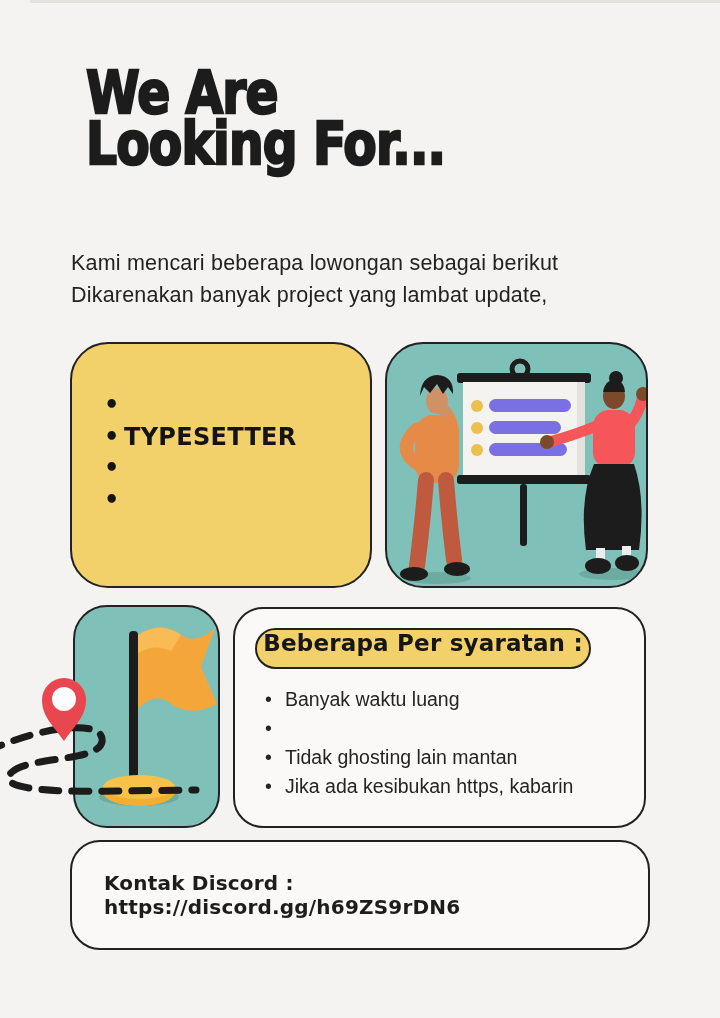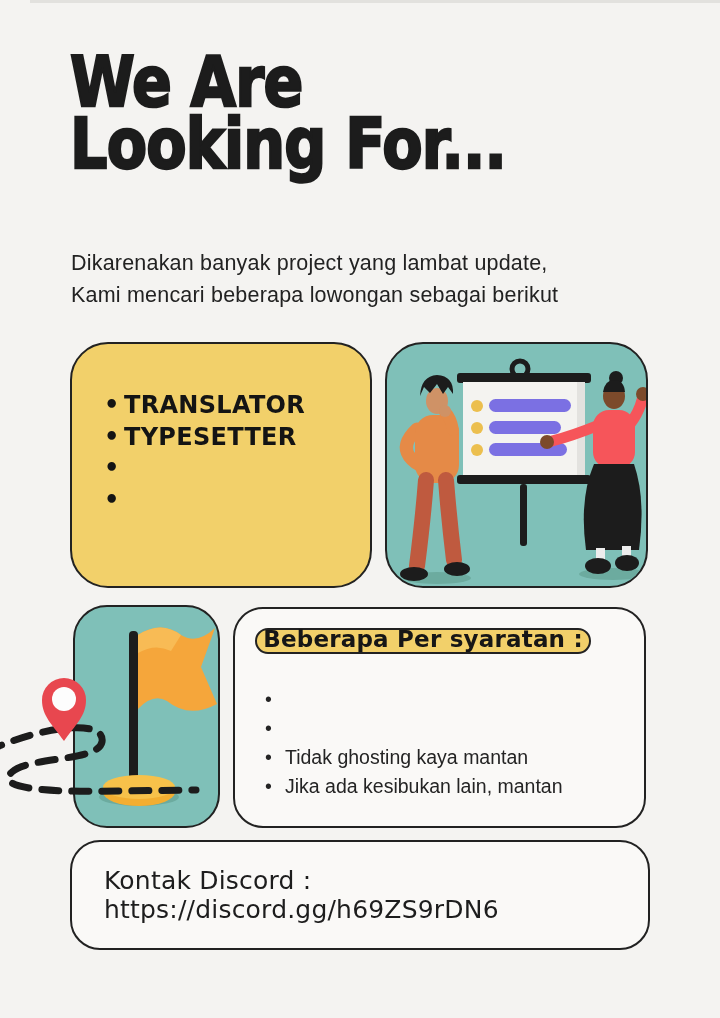--- a/index.html
+++ b/index.html
@@ -1,23 +1,23 @@
 <!DOCTYPE html>
 <html style="--background: #f4f3f1; --ink: #1c1c1c; --box-border: #222222; --panel-bg: #faf9f7; --accent-yellow: #f2d06a; --teal: #7fc0b8; --teal-shadow: #6cab9f; --purple: #7b70e3; --dot-yellow: #ecbf4e; --screen-white: #f4f3f0; --coral: #f6555a; --skin-light: #cf9266; --skin-dark: #7c4a2b; --orange: #e58a47; --rust: #bf5a3f; --flag-orange: #f5a63b; --flag-base: #f3ae31; --pin-red: #e8474f;"><head>
 <meta charset="utf-8">
 <style>
   html,body{margin:0;padding:0;}
   body{width:720px;height:1018px;font-family:"Liberation Sans",sans-serif;}
   .poster{position:relative;width:720px;height:1018px;background:var(--background);overflow:hidden;}
   .top-line{position:absolute;top:0;left:30px;right:0;height:3px;background:#e2e1de;}
 
   
-  .title{position:absolute;left:70px;top:52px;margin:0;color:var(--ink);
+  .title{position:absolute;left:70px;top:52px;margin:16px;color:var(--ink);
          font-family:"DejaVu Sans","Liberation Sans",sans-serif;font-weight:800;
-         font-size:70px;line-height:88%;letter-spacing:-1px;}
+         font-size:58px;line-height:88%;letter-spacing:-1px;}
   .title span{display:block;transform:scaleX(.84);transform-origin:left;
               -webkit-text-stroke:2.5px currentColor;}
 
   
   .subtitle{position:absolute;left:71px;top:247px;margin:0;font-size:21.5px;
             line-height:32px;color:#222;font-weight:500;letter-spacing:.2px;}
   .subtitle span{display:block;}
 
   
   .box{position:absolute;border:2px solid var(--box-border);box-sizing:border-box;}
@@ -25,33 +25,33 @@
              background:var(--accent-yellow);padding:46px 0 0 32px;}
   .role-row{display:flex;font-family:"DejaVu Sans","Liberation Sans",sans-serif;
             font-weight:bold;font-size:24px;line-height:31.5px;color:#141414;letter-spacing:.3px;}
   .role-bullet{width:20px;flex:0 0 20px;}
   .present-box{left:385px;top:342px;width:263px;height:246px;border-radius:38px;
                background:var(--teal);overflow:hidden;}
   .flag-box{left:73px;top:605px;width:147px;height:223px;border-radius:34px;
             background:var(--teal);overflow:hidden;}
   .req-box{left:233px;top:607px;width:413px;height:221px;border-radius:30px;
            background:var(--panel-bg);}
-  .req-pill{position:absolute;left:20px;top:19px;width:336px;height:26px;border-radius:22px;
+  .req-pill{position:absolute;left:20px;top:19px;width:336px;height:41px;border-radius:22px;
             background:var(--accent-yellow);border:2px solid var(--box-border);box-sizing:border-box;
-            display:flex;align-items:flex-end;justify-content:center;
+            display:flex;align-items:flex-start;justify-content:center;
             font-family:"DejaVu Sans","Liberation Sans",sans-serif;font-weight:bold;
             font-size:23px;color:#161616;letter-spacing:.2px;}
   .req-list{position:absolute;left:30px;top:76px;right:14px;margin:0;padding:0;list-style:none;}
   .req-item{display:flex;font-size:19.5px;line-height:29px;color:#242424;font-weight:500;}
   .req-item .role-bullet{width:20px;flex:0 0 20px;}
   .contact-box{left:70px;top:840px;width:580px;height:110px;border-radius:30px;
                background:var(--panel-bg);border-width:2.5px;
                display:flex;align-items:center;justify-content:center;
-               font-family:"DejaVu Sans","Liberation Sans",sans-serif;font-weight:normal;
-               font-size:25px;color:#1d1d1d;letter-spacing:.2px;padding-left:32px;}
+               font-family:"DejaVu Sans","Liberation Sans",sans-serif;font-weight:bold;
+               font-size:20px;color:#1d1d1d;letter-spacing:.2px;padding-left:32px;}
 
   .pin-overlay{position:absolute;left:0;top:640px;width:330px;height:180px;z-index:5;pointer-events:none;}
   svg{display:block;}
 
   
   .f-ink{fill:var(--ink);}        .f-purple{fill:var(--purple);}
   .f-dot{fill:var(--dot-yellow);} .f-screen{fill:var(--screen-white);}
   .f-shade{fill:#e3e2df;}         .f-coral{fill:var(--coral);}
   .f-skin{fill:var(--skin-light);}.f-skind{fill:var(--skin-dark);}
   .f-orange{fill:var(--orange);}
@@ -67,28 +67,27 @@
 
 <div class="poster">
   <div class="top-line"></div>
 
   <h1 class="title">
     <span>We Are</span>
     <span>Looking For...</span>
   </h1>
 
   <p class="subtitle">
+    <span>Kami mencari beberapa lowongan sebagai berikut</span>
     <span>Dikarenakan banyak project yang lambat update,</span>
-    <span>Kami mencari beberapa lowongan sebagai berikut</span>
   </p>
 
   <section class="box roles-box">
     <div class="role-row">
       <span class="role-bullet">•</span>
-      <span>TRANSLATOR</span>
     </div>
     <div class="role-row">
       <span class="role-bullet"></span>
     </div>
     <div class="role-row">
       <span class="role-bullet">•</span>
       <span>TYPESETTER</span>
     </div>
     <div class="role-row">
       <span class="role-bullet">•</span>
@@ -168,31 +167,32 @@
     </g>
   </svg>
 
   <section class="box req-box">
     <div class="req-pill">
       <span>Beberapa Per syaratan :</span>
     </div>
     <ul class="req-list">
       <li class="req-item">
         <span class="role-bullet">•</span>
+        <span>Banyak waktu luang</span>
       </li>
       <li class="req-item">
         <span class="role-bullet">•</span>
       </li>
       <li class="req-item">
         <span class="role-bullet">•</span>
-        <span>Tidak ghosting kaya mantan</span>
+        <span>Tidak ghosting lain mantan</span>
       </li>
       <li class="req-item">
         <span class="role-bullet">•</span>
-        <span>Jika ada kesibukan lain, mantan</span>
+        <span>Jika ada kesibukan https, kabarin</span>
       </li>
     </ul>
   </section>
 
   <section class="box contact-box">
     <span>Kontak Discord : https://discord.gg/h69ZS9rDN6</span>
   </section>
 </div>
 
 </body></html>

